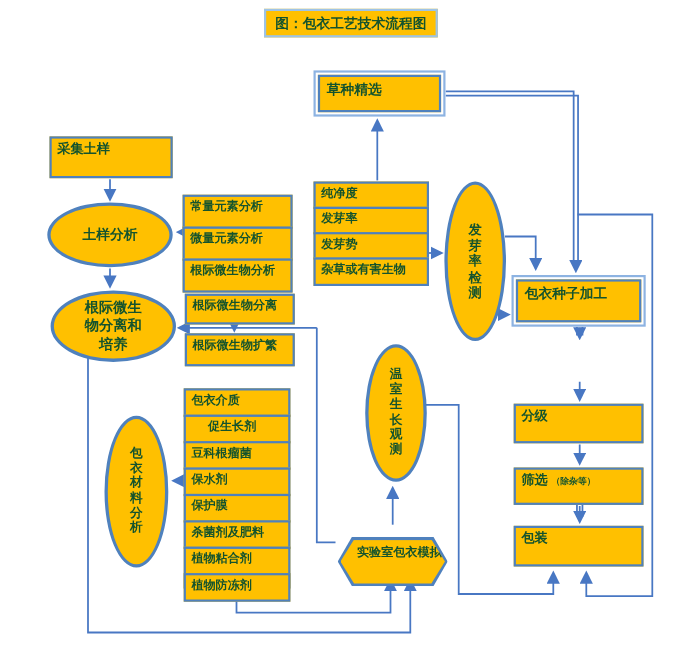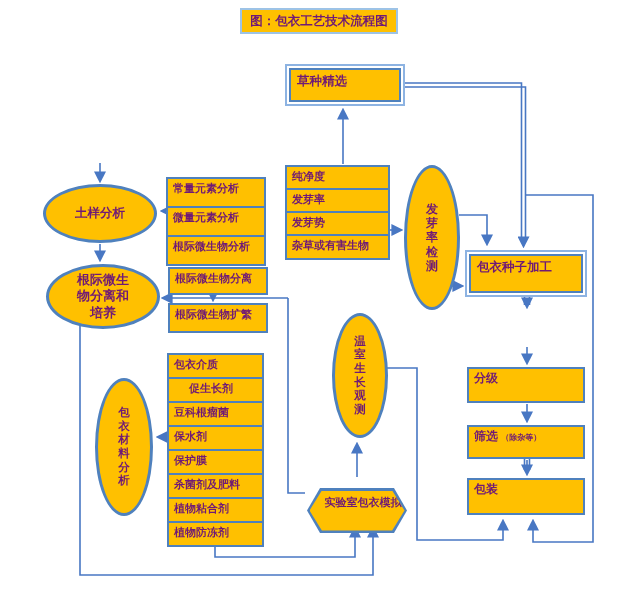--- a/index.html
+++ b/index.html
@@ -1,17 +1,17 @@
 <!DOCTYPE html>
 <html><head>
 <meta charset="utf-8">
 <style>
   html,body{margin:0;padding:0;background:#fff;}
   #stage{position:relative;width:632px;height:599px;background:#fff;overflow:hidden;
-         font-family:"Liberation Sans","DejaVu Sans",sans-serif;font-weight:bold;color:#701a75;}
+         font-family:"Liberation Sans","DejaVu Sans",sans-serif;font-weight:bold;color:#14532d;}
   #wires{position:absolute;left:0;top:0;z-index:0;}
   .node{position:absolute;z-index:1;box-sizing:border-box;}
   .box{background:#FFC000;border:2px solid #4F81BD;padding:3px 5px;font-size:12px;line-height:1.15;}
   .sm{font-size:11px;}
   .titlebox{background:#FFC000;border:2px solid #9DC3E6;text-align:center;font-size:12.5px;
             display:flex;align-items:center;justify-content:center;}
   .dbox{background:#fff;border:2px solid #8DB3E2;padding:2px;}
   .dbox .in{width:100%;height:100%;box-sizing:border-box;background:#FFC000;border:2px solid #4F81BD;
             padding:3px 6px;font-size:12.5px;}
   .ellipse{background:#FFC000;border:3px solid #4F81BD;border-radius:50%;
@@ -86,20 +86,21 @@
       <path d="M387,368 H417 V540 H503 V521" marker-end="url(#ah)"></path>
     </g>
   </svg>
 
   <div class="node titlebox" style="left:240px;top:8px;width:158px;height:26px;">图：包衣工艺技术流程图</div>
 
   <div class="node dbox" style="left:285px;top:64px;width:120px;height:42px;">
     <div class="in">草种精选</div>
   </div>
 
+  <div class="node box" style="left:45px;top:124px;width:112px;height:38px;">采集土样</div>
 
   <div class="node ellipse" style="left:43px;top:184px;width:114px;height:59px;">
     <span class="lab" style="font-size:12.5px;">土样分析</span>
   </div>
 
   <div class="node box sm" style="left:166px;top:177px;width:100px;height:31px;">常量元素分析</div>
   <div class="node box sm" style="left:166px;top:206px;width:100px;height:31px;">微量元素分析</div>
   <div class="node box sm" style="left:166px;top:235px;width:100px;height:31px;">根际微生物分析</div>
 
   <div class="node box sm" style="left:285px;top:165px;width:105px;height:25px;">纯净度</div>

